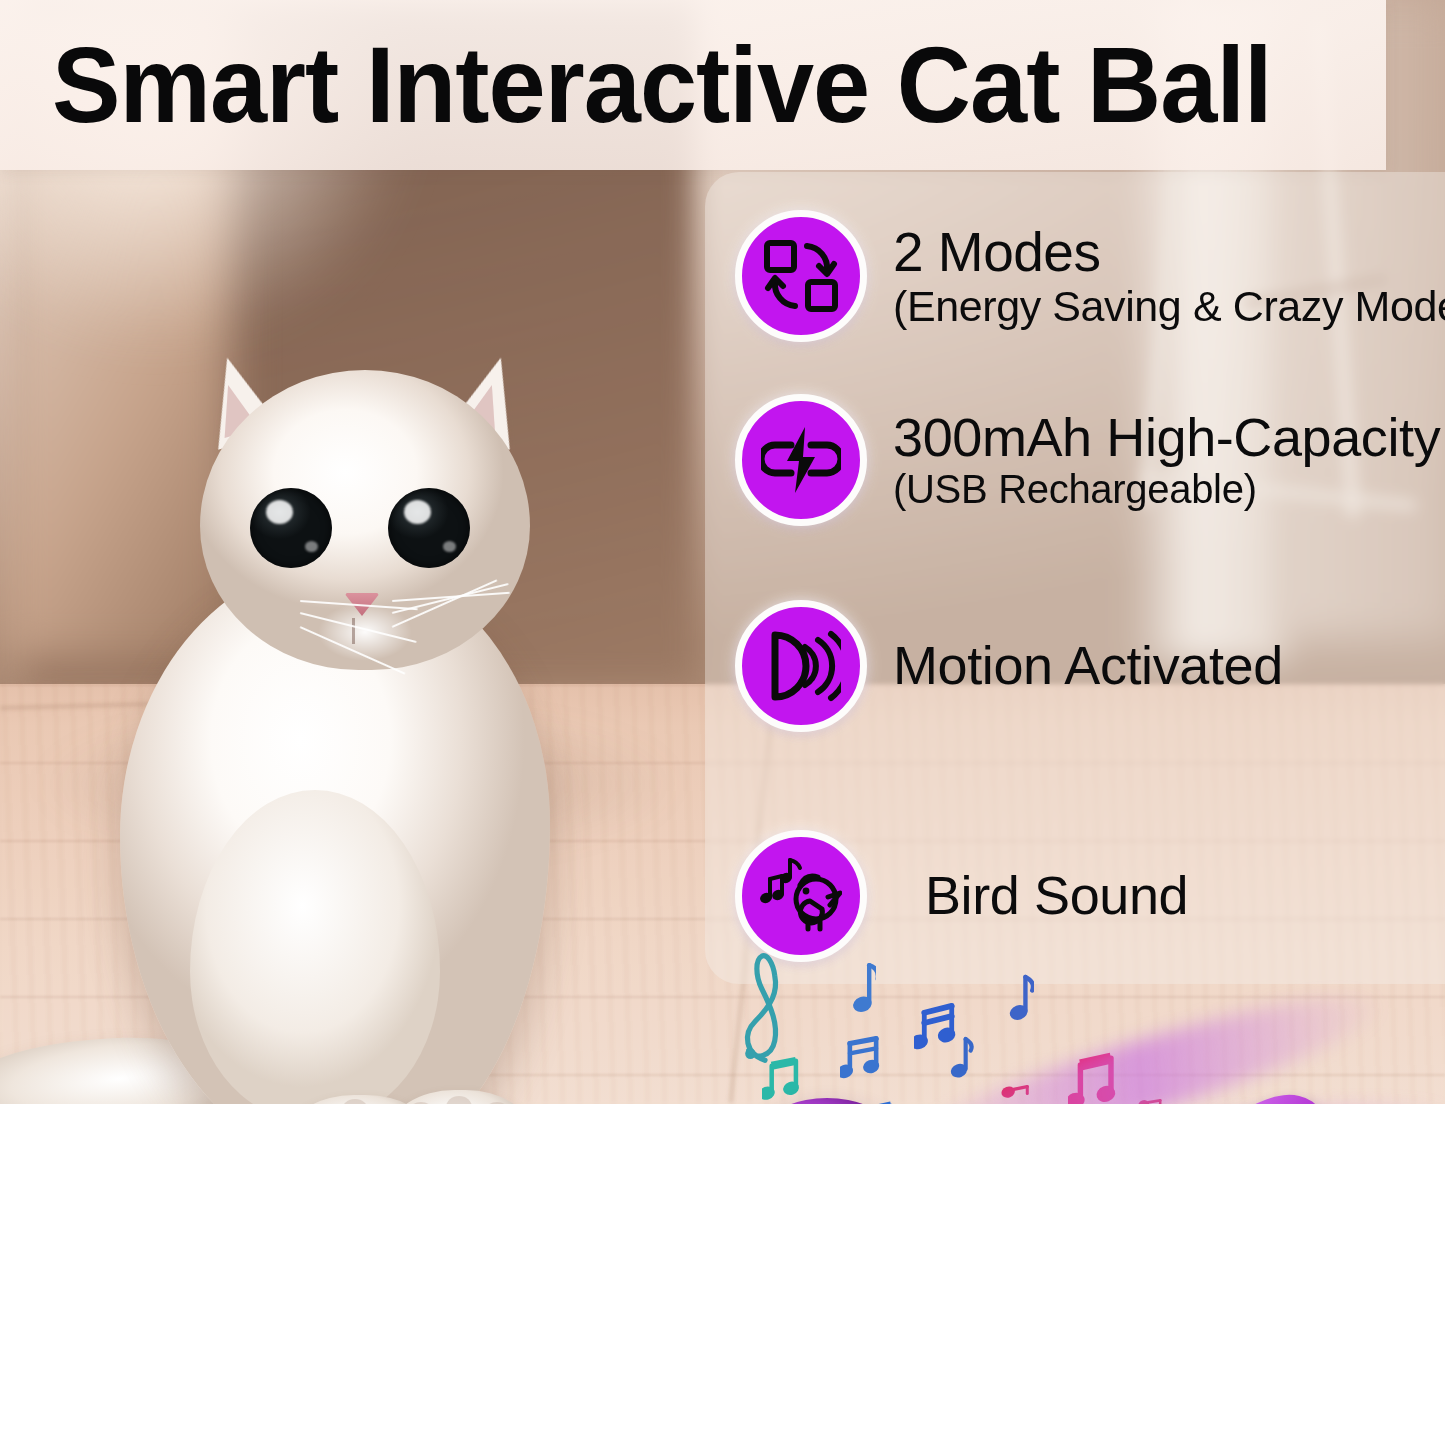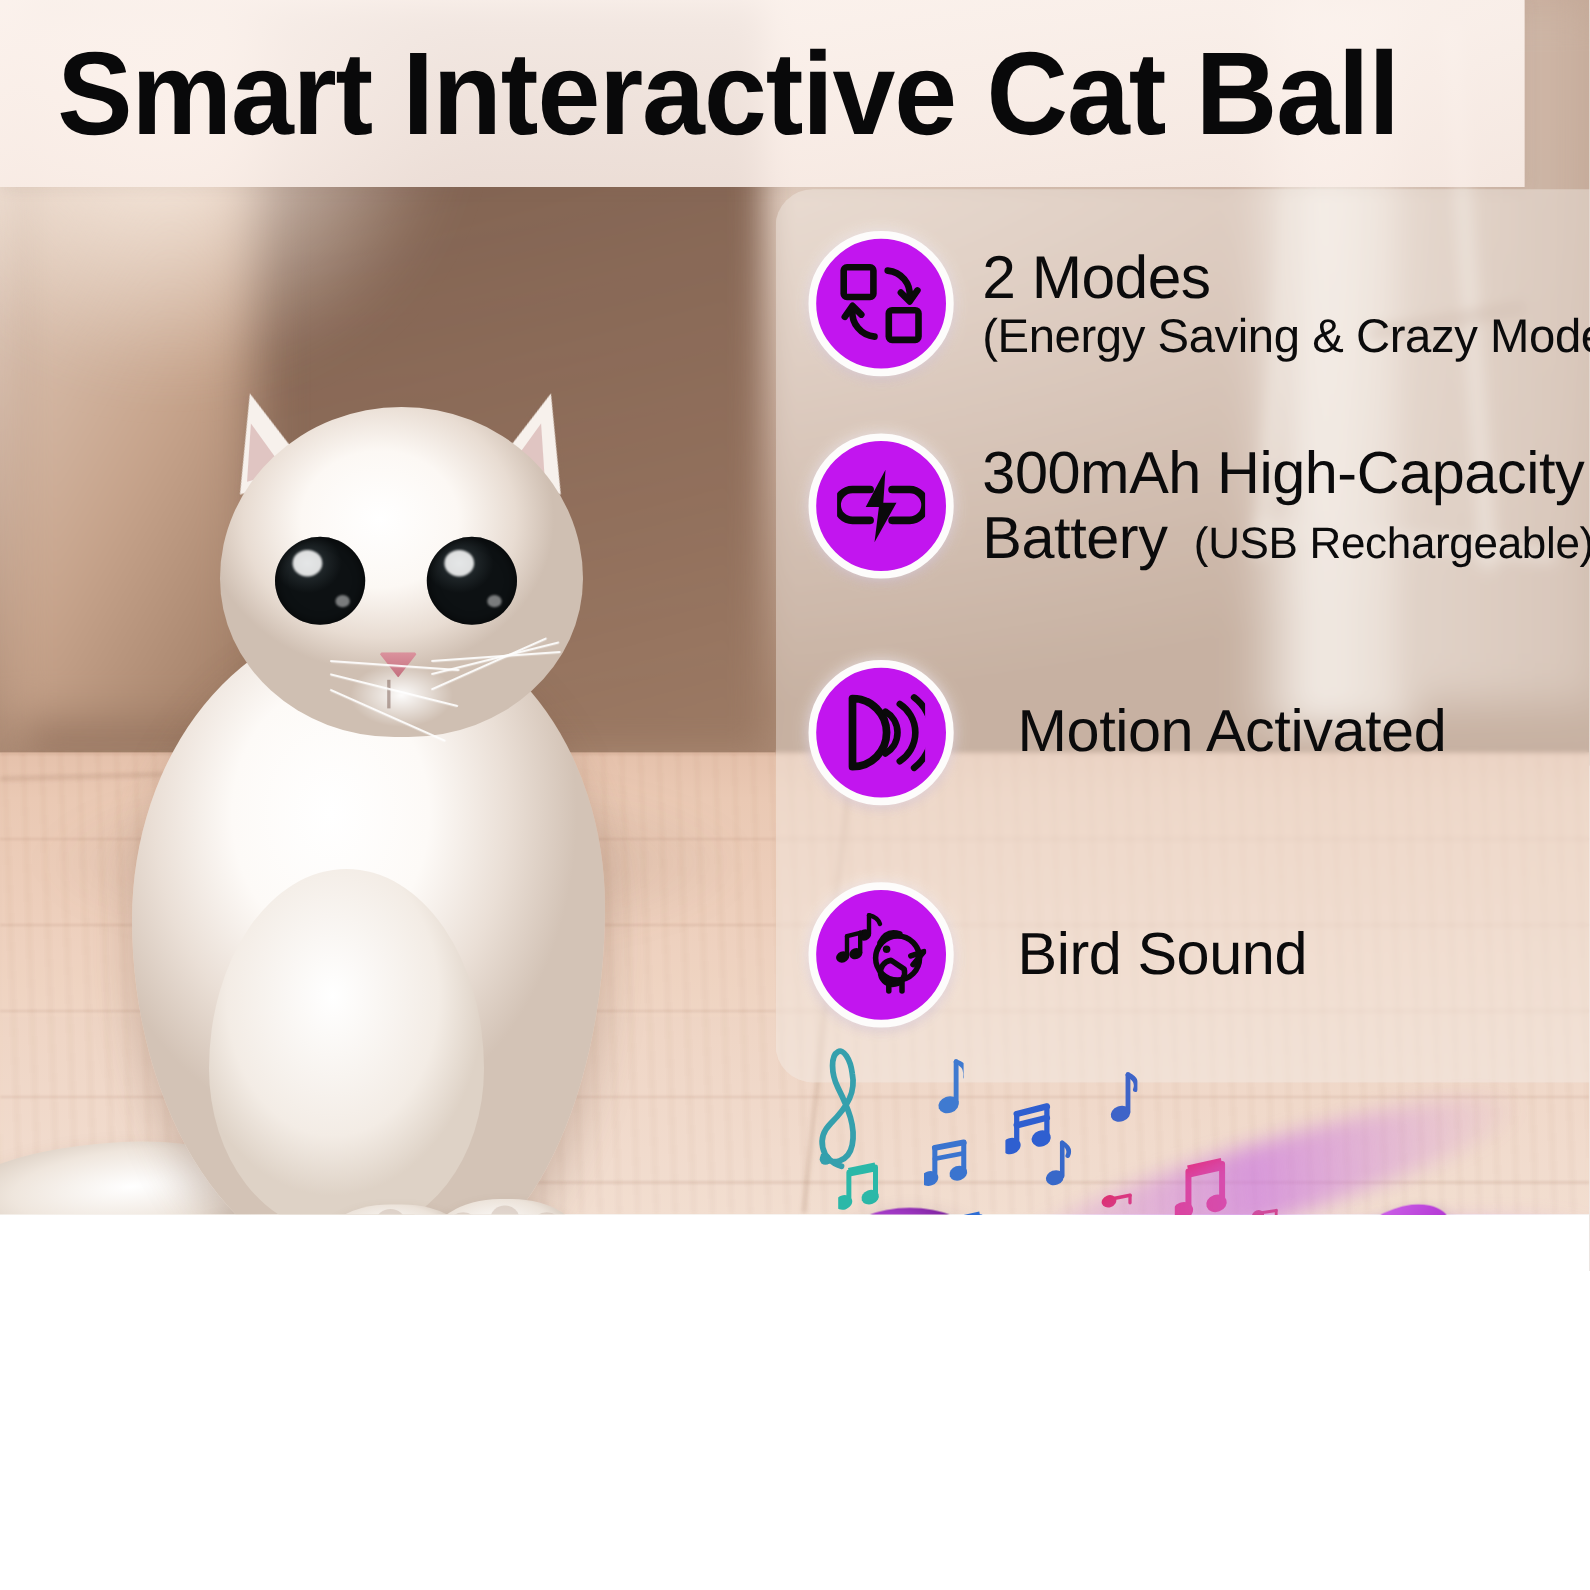--- a/index.html
+++ b/index.html
@@ -215,21 +215,21 @@
     border-top-left-radius:34px;
     border-bottom-left-radius:34px;
     backdrop-filter:blur(2px);
   }
   .feature-row{
     position:absolute;left:30px;display:flex;align-items:center;gap:26px;
   }
   .row1{top:38px;}
   .row2{top:222px;}
   .row3{top:428px;}
-  .row4{top:630px;}
+  .row4{top:658px;}
 
   .icon-circle{
     flex:0 0 auto;
     width:118px;height:118px;border-radius:50%;
     background:#c215ef;
     border:7px solid #fdfcfb;
     box-shadow:0 0 14px rgba(255,255,255,.75), 0 3px 10px rgba(90,40,110,.25);
     display:flex;align-items:center;justify-content:center;
     position:relative;
   }
@@ -402,36 +402,35 @@
       <div class="icon-circle">
         <svg width="80" height="70" viewBox="0 0 80 70">
           <path d="M30 20 H14 A14 14 0 0 0 14 48 H30" fill="none" stroke="#0a0a0a" stroke-width="7" stroke-linecap="round"></path>
           <path d="M50 20 H66 A14 14 0 0 1 66 48 H50" fill="none" stroke="#0a0a0a" stroke-width="7" stroke-linecap="round"></path>
           <path d="M44 2 L26 36 H38 L34 68 L54 32 H42 Z" fill="#0a0a0a"></path>
         </svg>
       </div>
       <div class="feature-text">
         <div class="ft-big">300mAh High-Capacity</div>
         <div class="ft-line2">
-          <span class="ft-big">Battery</span>
           <span class="ft-inline">(USB Rechargeable)</span>
         </div>
       </div>
     </div>
 
     <div class="feature-row row3">
       <div class="icon-circle">
         <svg width="80" height="74" viewBox="0 0 80 74">
           <path d="M14 6 L14 68 A31 31 0 0 0 14 6 Z" fill="none" stroke="#0a0a0a" stroke-width="7" stroke-linejoin="round"></path>
           <path d="M44 18 A22 22 0 0 1 44 56" fill="none" stroke="#0a0a0a" stroke-width="6" stroke-linecap="round"></path>
           <path d="M57 11 A31 31 0 0 1 57 63" fill="none" stroke="#0a0a0a" stroke-width="6" stroke-linecap="round"></path>
           <path d="M70 5 A40 40 0 0 1 70 69" fill="none" stroke="#0a0a0a" stroke-width="6" stroke-linecap="round"></path>
         </svg>
       </div>
-      <div class="feature-text" style="margin-left:32px;">
+      <div class="feature-text" style="">
         <div class="ft-big">Motion Activated</div>
       </div>
     </div>
 
     <div class="feature-row row4">
       <div class="icon-circle">
         <svg width="82" height="82" viewBox="0 0 82 82">
 
           <path d="M30 5 L30 22" stroke="#0a0a0a" stroke-width="4" stroke-linecap="round" fill="none"></path>
           <path d="M30 5 Q38 7 40 13" stroke="#0a0a0a" stroke-width="4" stroke-linecap="round" fill="none"></path>

